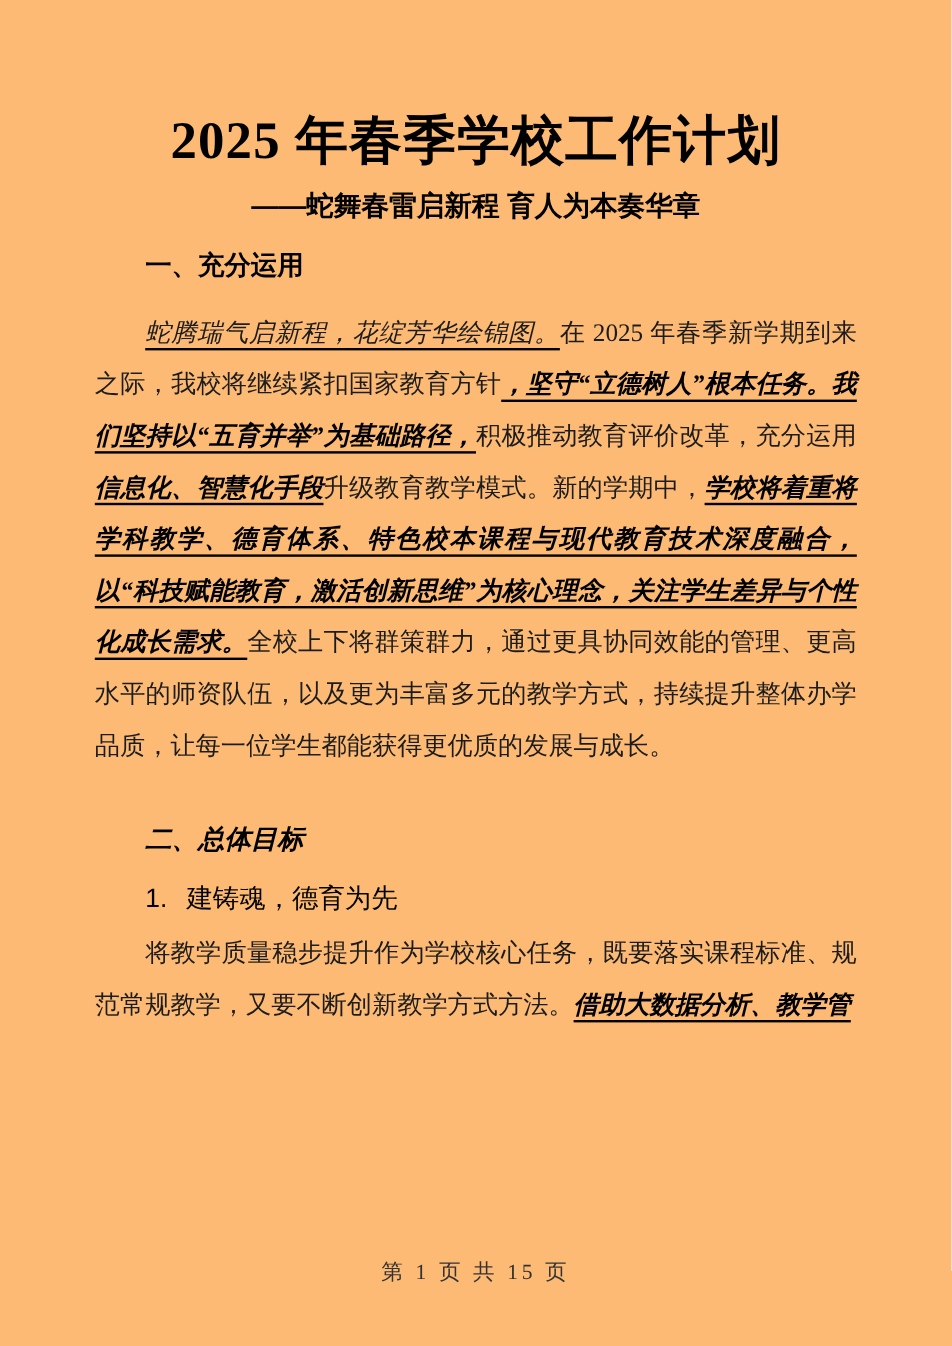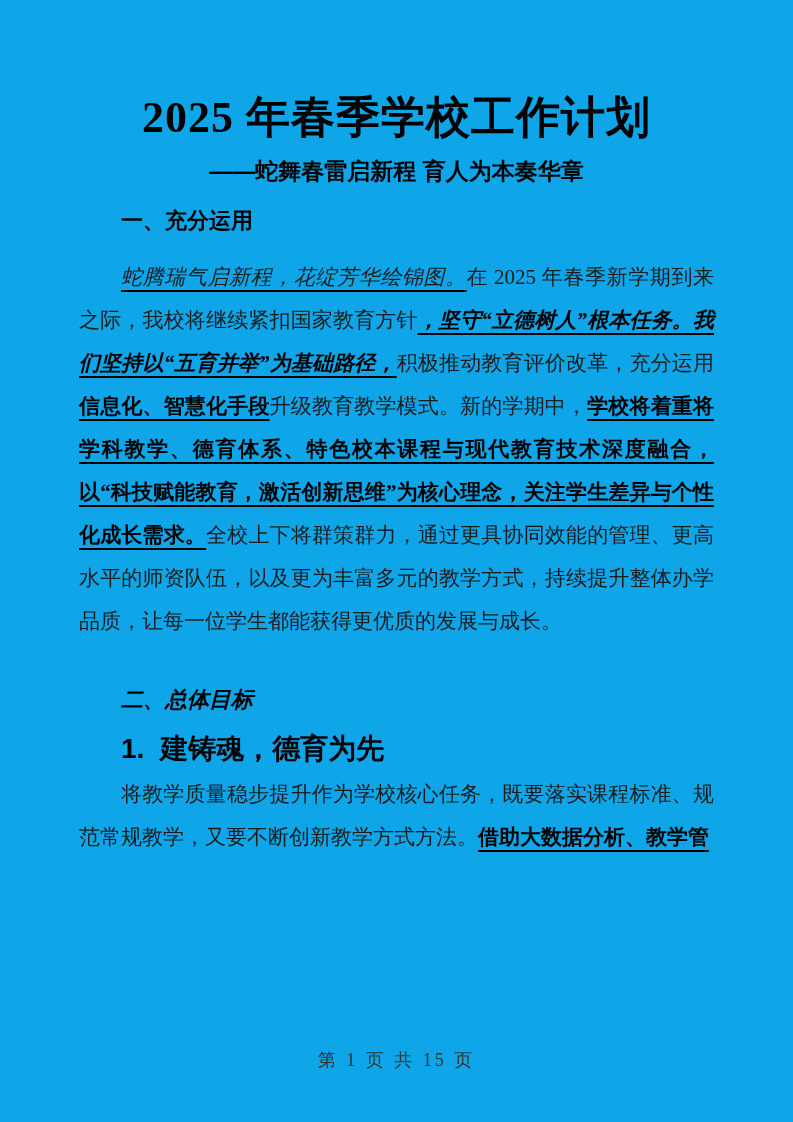--- a/index.html
+++ b/index.html
@@ -5,21 +5,21 @@
   html, body {
     margin: 0;
     padding: 0;
     background: #ffffff;
   }
   .page {
     position: relative;
     width: 793px;
     height: 1122px;
     margin: 0 auto;
-    background: #0ea5e9;
+    background: #fdba74;
     overflow: hidden;
     font-family: "Liberation Serif", "DejaVu Serif", serif;
     color: #1c1c1c;
     box-sizing: border-box;
     padding: 90px 79px 0 79px;
   }
   .doc-title {
     margin: 0;
     font-size: 44px;
     line-height: 56px;
@@ -43,23 +43,23 @@
     font-size: 22px;
     line-height: 30px;
     font-weight: bold;
     color: #000000;
     font-family: "Liberation Sans", "DejaVu Sans", sans-serif;
   }
   .h3 + .para { margin-top: 20px; }
   .h3.second { margin-top: 42px; font-style: italic; }
   .h4 {
     margin: 19px 0 0 42px;
-    font-size: 28px;
+    font-size: 22px;
     line-height: 30px;
-    font-weight: bold;
+    font-weight: normal;
     color: #000000;
     font-family: "Liberation Sans", "DejaVu Sans", sans-serif;
   }
   .h4 .num { margin-right: 16px; }
   .para {
     margin: 9px 0 0 0;
     font-size: 21px;
     line-height: 43px;
     text-align: justify;
     text-indent: 2em;
@@ -68,21 +68,21 @@
   }
   .para span { text-decoration-skip-ink: none; }
   .r    { }
   .r-u, .r-uk, .r-bu, .r-buk {
     text-decoration: underline;
     text-underline-offset: 6px;
     text-decoration-thickness: 1.5px;
     text-decoration-color: #000000;
   }
   .r-uk  { font-style: italic; }
-  .r-bu  { font-weight: bold; color: #000000; }
+  .r-bu  { font-weight: bold; color: #000000; font-style: italic; }
   .r-buk { font-weight: bold; font-style: italic; color: #000000; }
   .footer {
     position: absolute;
     bottom: 50px;
     left: 0;
     width: 100%;
     text-align: center;
     font-size: 18px;
     letter-spacing: 3px;
     color: #333333;

